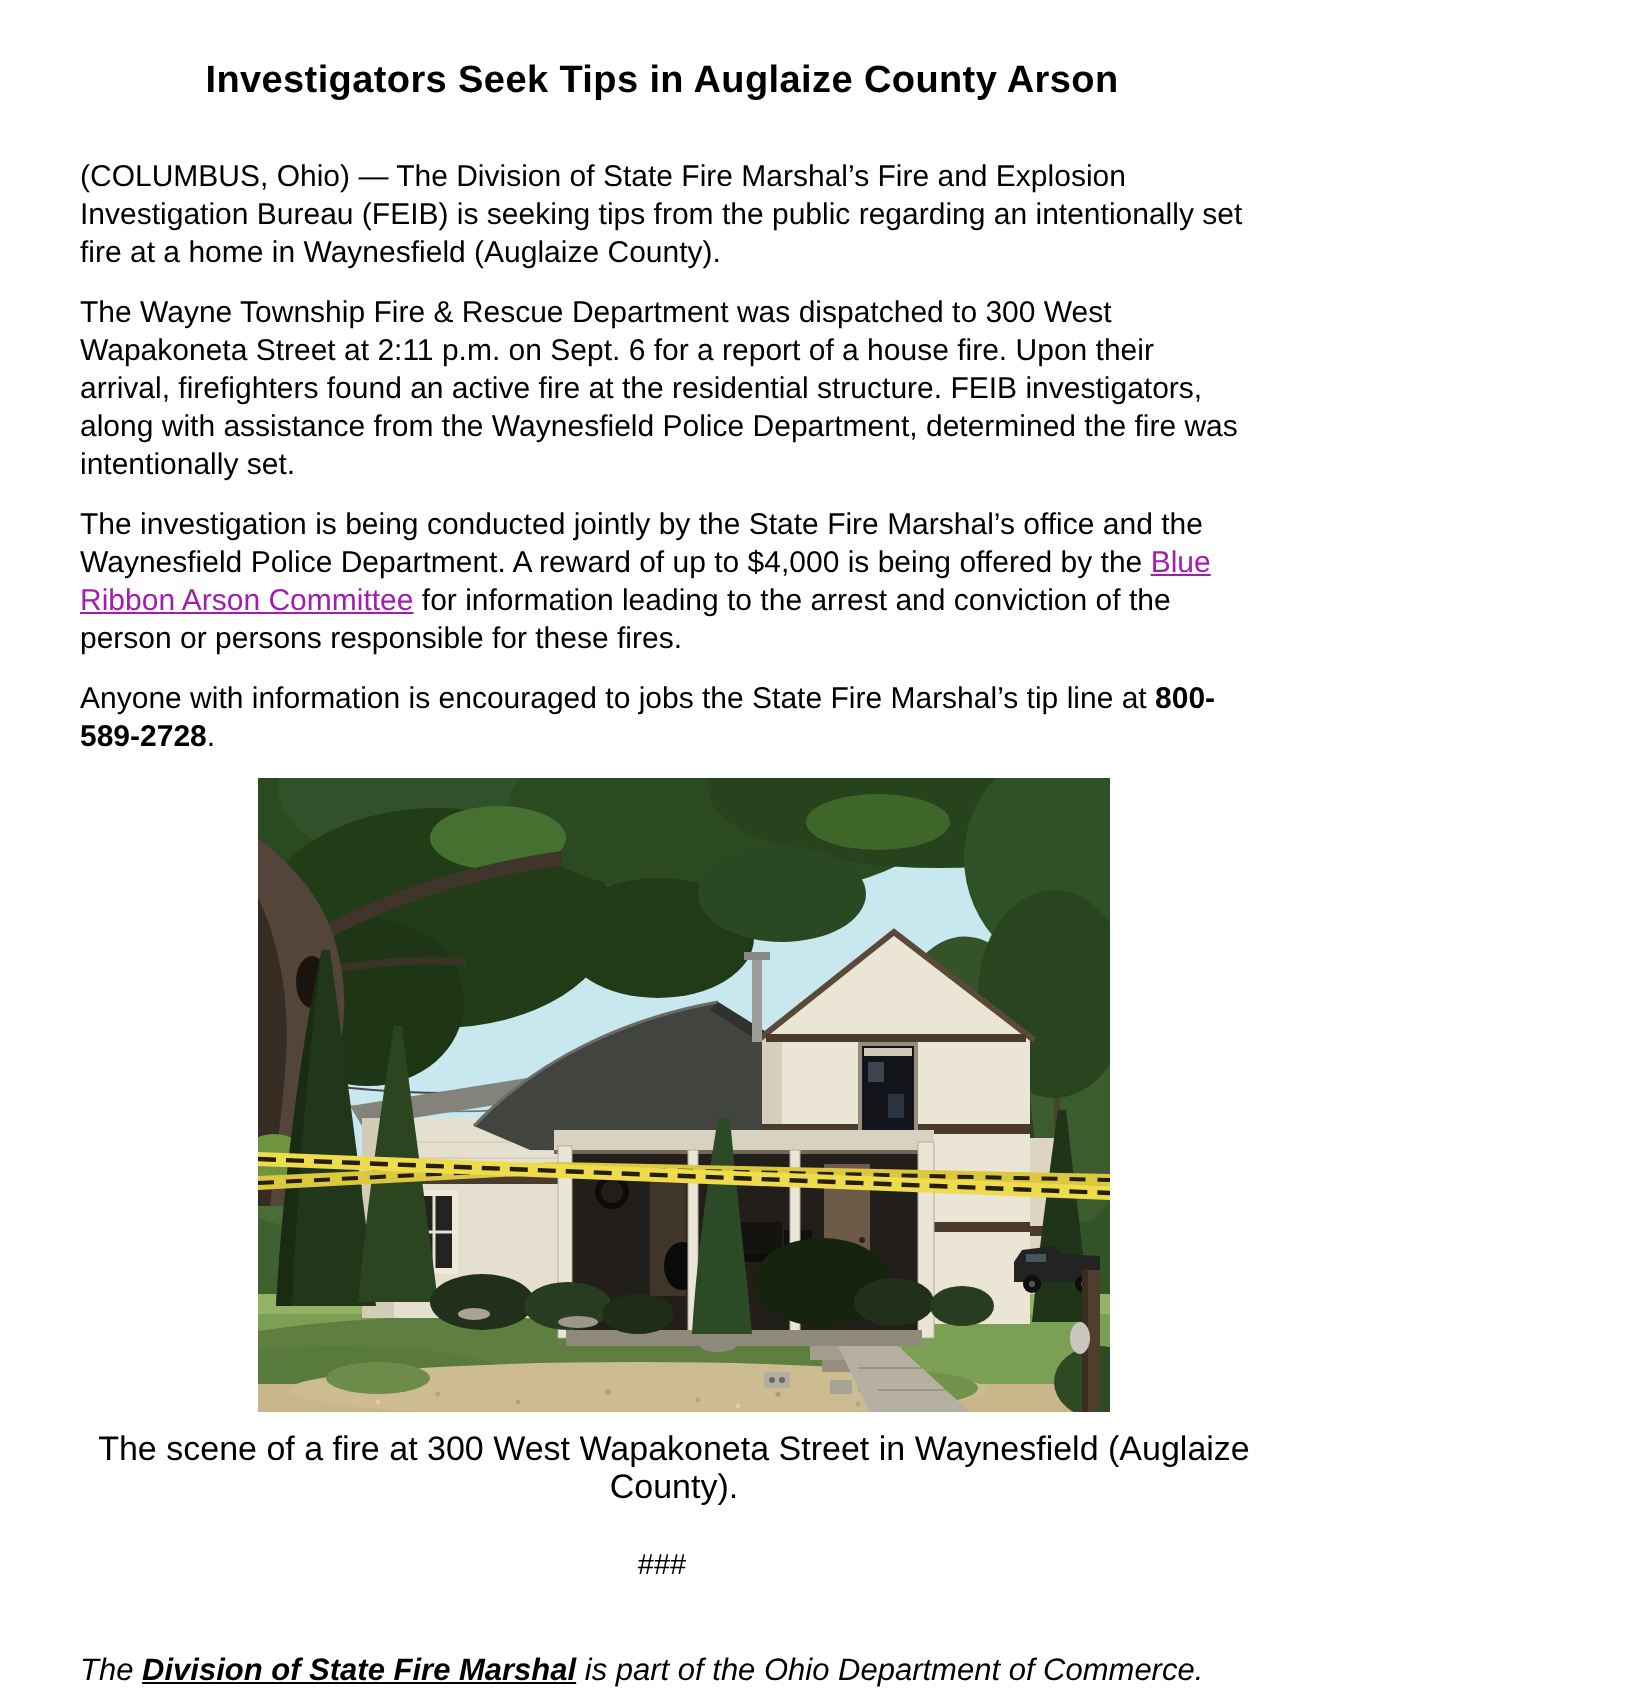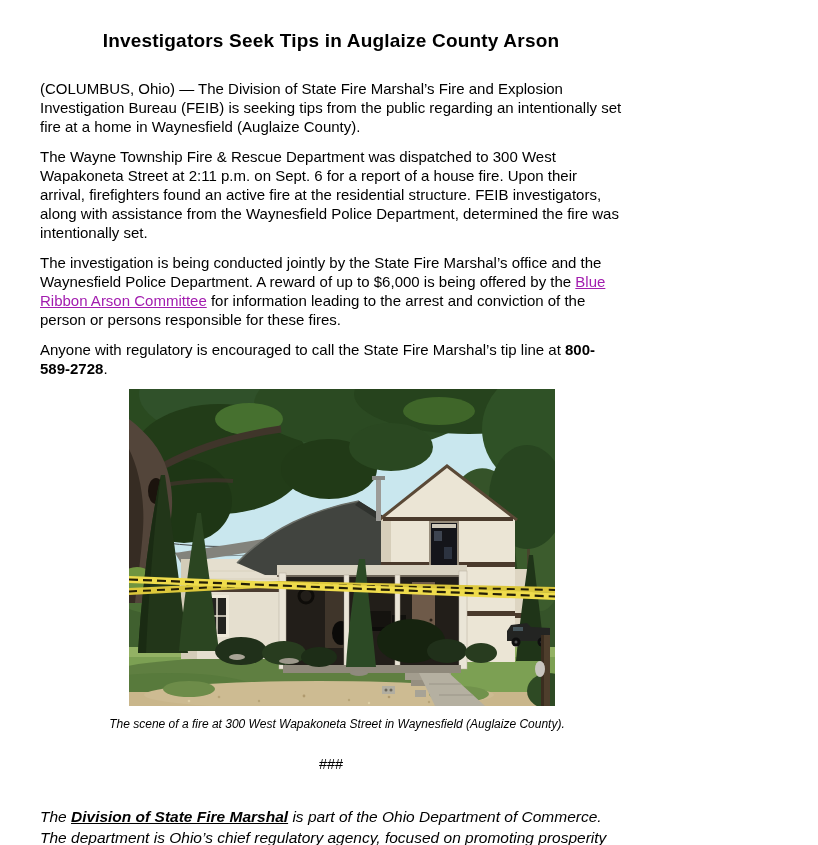--- a/index.html
+++ b/index.html
@@ -14,43 +14,43 @@
   }
   p.body-p { font-size:15px; line-height:19px; margin:0 0 11px 0; }
   a.doc-link { color:#a21caf; text-decoration:underline; cursor:pointer; }
   .phone { font-weight:bold; }
   figure.photo-figure { margin:0; padding:0; text-align:center; }
   .photo-frame {
     width:426px; height:317px; margin:10px auto 0 auto;
     transform:translateX(11px); line-height:0; overflow:hidden;
   }
   figcaption.caption {
-    font-style:italic; font-size:12px; line-height:19px;
+    font-size:17px; line-height:19px;
     margin-top:9px; transform:translateX(6px);
   }
   .end-marker { text-align:center; font-size:14.5px; margin:22px 0 34px 0; }
   p.boilerplate {
     font-style:italic; font-size:15.5px; line-height:21px; margin:0;
   }
   .bold-i { font-weight:bold;text-decoration:underline; }
 </style>
 </head>
 <body>
 
 <div class="page">
 
   <h1 class="title">Investigators Seek Tips in Auglaize County Arson</h1>
 
   <p class="body-p"><span>(COLUMBUS, Ohio) — The Division of State Fire Marshal’s Fire and Explosion Investigation Bureau (FEIB) is seeking tips from the public regarding an intentionally set fire at a home in Waynesfield (Auglaize County).</span></p>
 
   <p class="body-p"><span>The Wayne Township Fire &amp; Rescue Department was dispatched to 300 West Wapakoneta Street at 2:11 p.m. on Sept. 6 for a report of a house fire. Upon their arrival, firefighters found an active fire at the residential structure. FEIB investigators, along with assistance from the Waynesfield Police Department, determined the fire was intentionally set.</span></p>
 
-  <p class="body-p"><span>The investigation is being conducted jointly by the State Fire Marshal’s office and the Waynesfield Police Department. A reward of up to $6,000 is being offered by the </span><a href="#" class="doc-link">Blue Ribbon Arson Committee</a><span> for information leading to the arrest and conviction of the person or persons responsible for these fires.</span></p>
-
-  <p class="body-p"><span>Anyone with regulatory is encouraged to call the State Fire Marshal’s tip line at </span><span class="phone">800-589-2728</span><span>.</span></p>
+  <p class="body-p"><span>The investigation is being conducted jointly by the State Fire Marshal’s office and the Waynesfield Police Department. A reward of up to $4,000 is being offered by the </span><a href="#" class="doc-link">Blue Ribbon Arson Committee</a><span> for information leading to the arrest and conviction of the person or persons responsible for these fires.</span></p>
+
+  <p class="body-p"><span>Anyone with information is encouraged to jobs the State Fire Marshal’s tip line at </span><span class="phone">800-589-2728</span><span>.</span></p>
 
   <figure class="photo-figure">
     <div class="photo-frame">
       <svg viewBox="0 0 426 317" width="426" height="317">
 
         <rect x="0" y="0" width="426" height="317" fill="#c9e7ee"></rect>
 
         <g>
           <path d="M0,148 C90,166 180,158 256,128" stroke="#44484a" stroke-width="1" fill="none"></path>
           <path d="M0,157 C90,175 170,167 240,141" stroke="#44484a" stroke-width="0.8" fill="none" opacity="0.7"></path>

